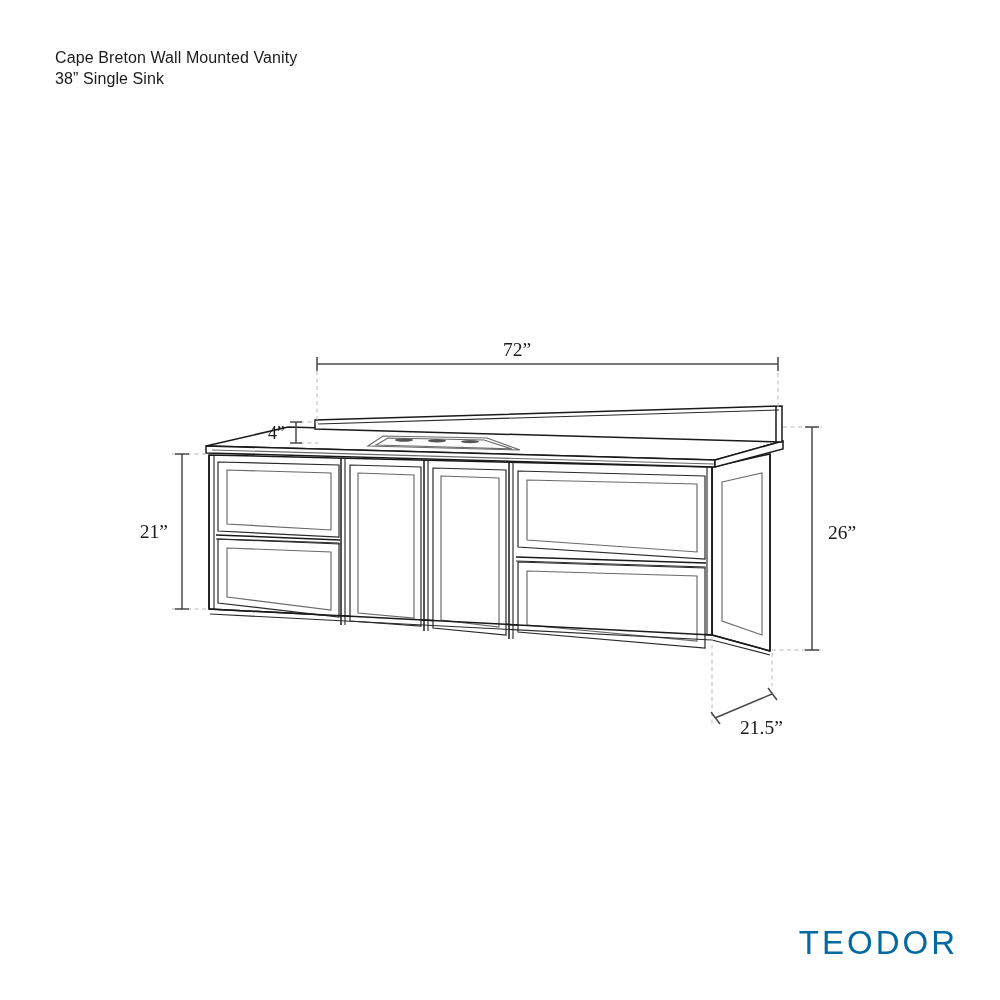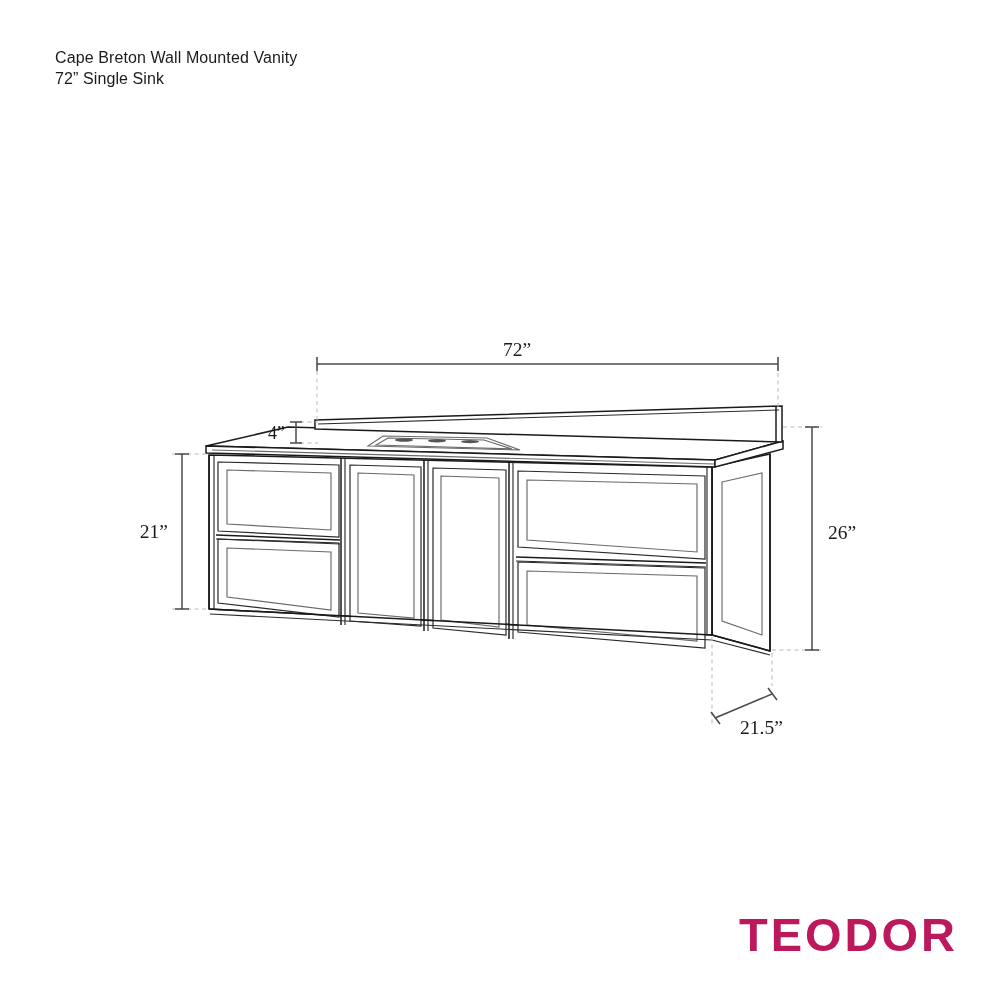--- a/index.html
+++ b/index.html
@@ -41,24 +41,24 @@
     top: 12px;
     width: 800px;
     height: 1000px;
   }
   #drawing-area svg { display: block; }
   
   #brand-mark {
     position: absolute;
     right: 42px;
     bottom: 38px;
-    font-size: 47px;
-    font-weight: 700;
+    font-size: 33px;
+    font-weight: 400;
     letter-spacing: 3.0px;
-    color: #be185d;
+    color: #0369a1;
     font-family: "Liberation Sans", sans-serif;
     white-space: nowrap;
   }
   
   .dimtext {
     font-family: "Liberation Serif", serif;
     font-size: 19.5px;
     fill: #1a1a1a;
   }
   .dimtext-sm {
@@ -67,21 +67,21 @@
     fill: #1a1a1a;
   }
 </style>
 </head>
 <body>
 
 <div id="page">
 
   <div id="title-block">
     <div class="tline">Cape Breton Wall Mounted Vanity</div>
-    <div class="tline">72” Single Sink</div>
+    <div class="tline">38” Single Sink</div>
   </div>
 
   <div id="drawing-area">
     <svg width="1000" height="1000" viewBox="0 0 1000 1000" xmlns="http://www.w3.org/2000/svg">
       <defs>
         <style>
           .ln   { fill:none; stroke:#1a1a1a; stroke-width:1.5; stroke-linejoin:miter; stroke-linecap:butt; }
           .ln-t { fill:none; stroke:#2a2a2a; stroke-width:1.15; }
           .ln-i { fill:none; stroke:#6a6a6a; stroke-width:1.15; }
           .fc   { fill:#ffffff; stroke:#1a1a1a; stroke-width:1.5; }

